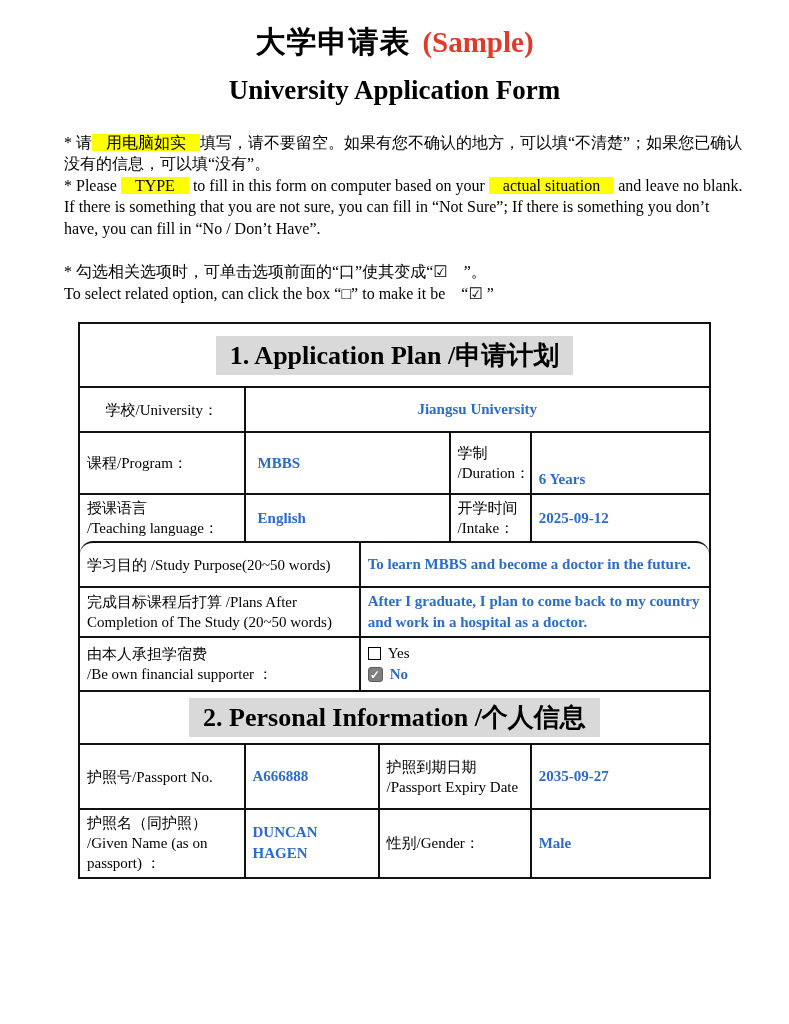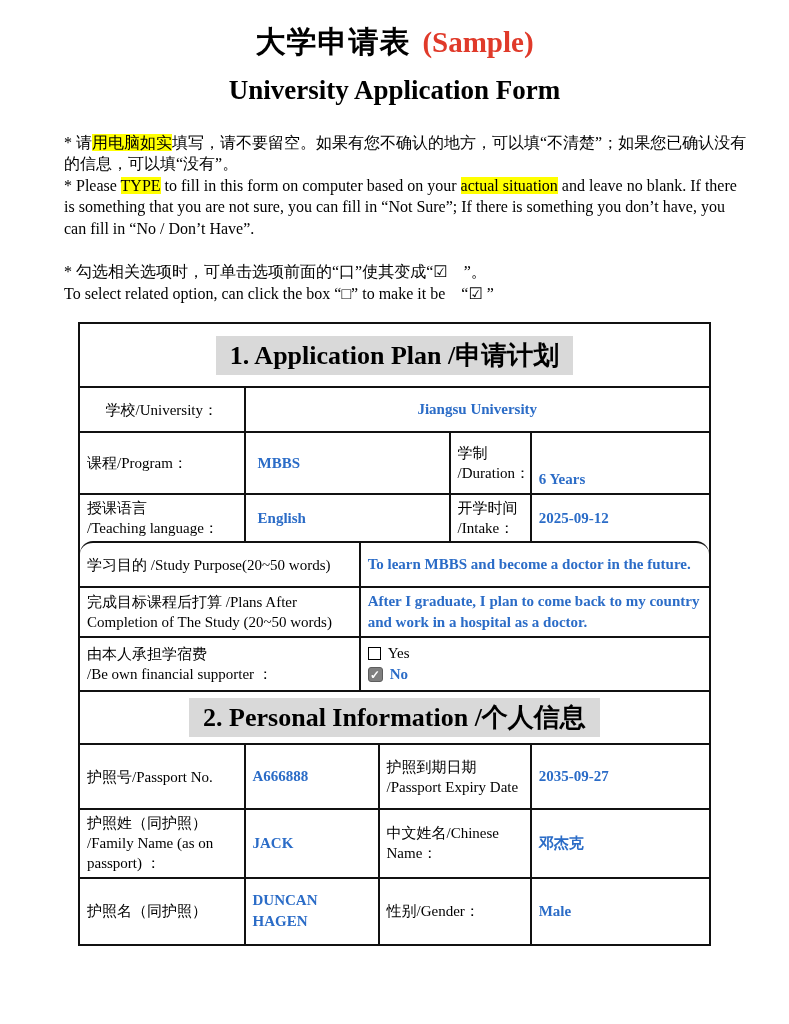--- a/index.html
+++ b/index.html
@@ -28,21 +28,21 @@
     font-weight: bold; font-size: 29px; color: var(--sample-red);
     margin-left: 8px;
   }
   .subtitle {
     text-align: center; font-size: 27px; font-weight: 600;
     margin-top: 12px;
   }
   .intro { margin: 26px 42px 0 64px; font-size: 16px; line-height: 1.34; }
   .para { margin: 0; }
   .para.gap-above { margin-top: 22px; }
-  mark { background: var(--highlight-yellow); color: #000; padding: 0 0; }
+  mark { background: var(--highlight-yellow); color: #000; padding: 0 14px; }
   .block { display: block; }
 
   
   .tbl {
     margin: 18px 0 0 78px;
     width: 633px;
     border: 2px solid var(--line);
   }
   .tr { display: flex; border-top: 2px solid var(--line); }
   .tr:first-child { border-top: none; border-radius: 15px; }
@@ -210,40 +210,25 @@
         </div>
       <div class="tc w242">
         <span class="lbl block">护照到期日期</span>
         <span class="lbl block">/Passport Expiry Date</span>
       </div>
       <div class="tc w285">
           <span class="val">2035-09-27</span>
         </div>
     </div>
 
-    <div class="tr r-fam">
-      <div class="tc w26">
-        <span class="lbl block">护照姓（同护照）</span>
-        <span class="lbl block">/Family Name (as on passport) ：</span>
-      </div>
-      <div class="tc w213">
-          <span class="val">JACK</span>
-        </div>
-      <div class="tc w242">
-        <span class="lbl block">中文姓名/Chinese</span>
-        <span class="lbl block">Name：</span>
-      </div>
-      <div class="tc w285">
-          <span class="val">邓杰克</span>
-        </div>
-    </div>
 
     <div class="tr r-giv">
       <div class="tc w26">
         <span class="lbl block">护照名（同护照）</span>
+        <span class="lbl block">/Given Name (as on passport) ：</span>
       </div>
       <div class="tc w213">
           <span class="val">DUNCAN HAGEN</span>
         </div>
       <div class="tc w242">
           <span class="lbl">性别/Gender：</span>
         </div>
       <div class="tc w285">
           <span class="val">Male</span>
         </div>

